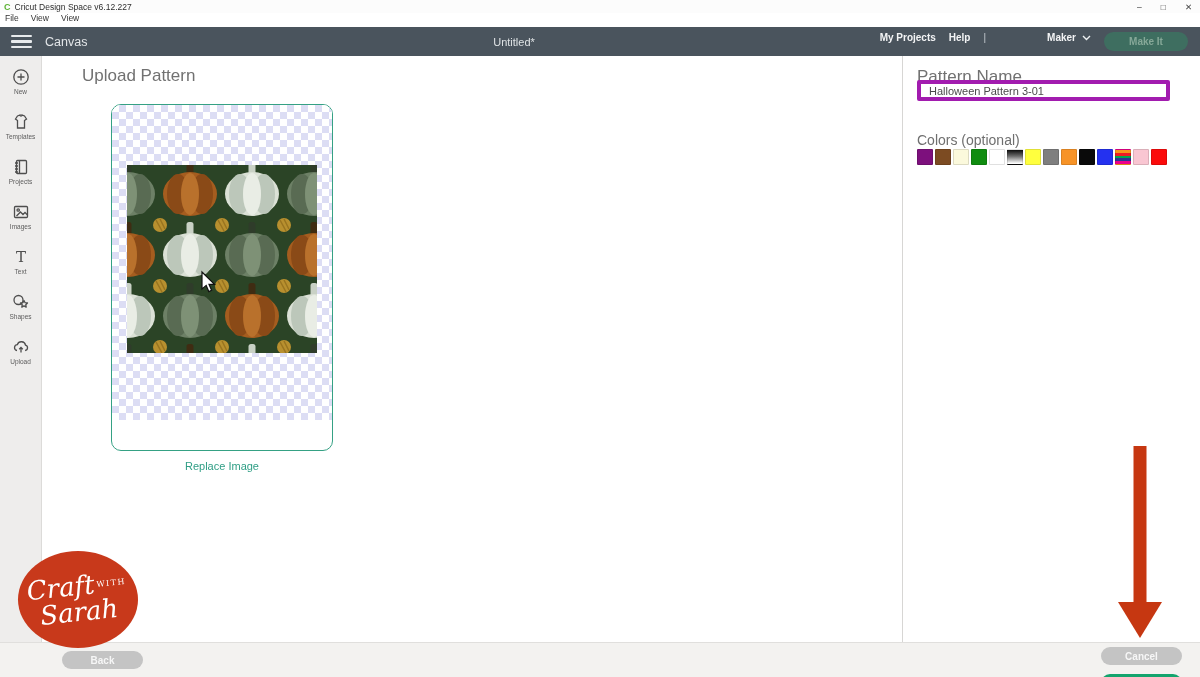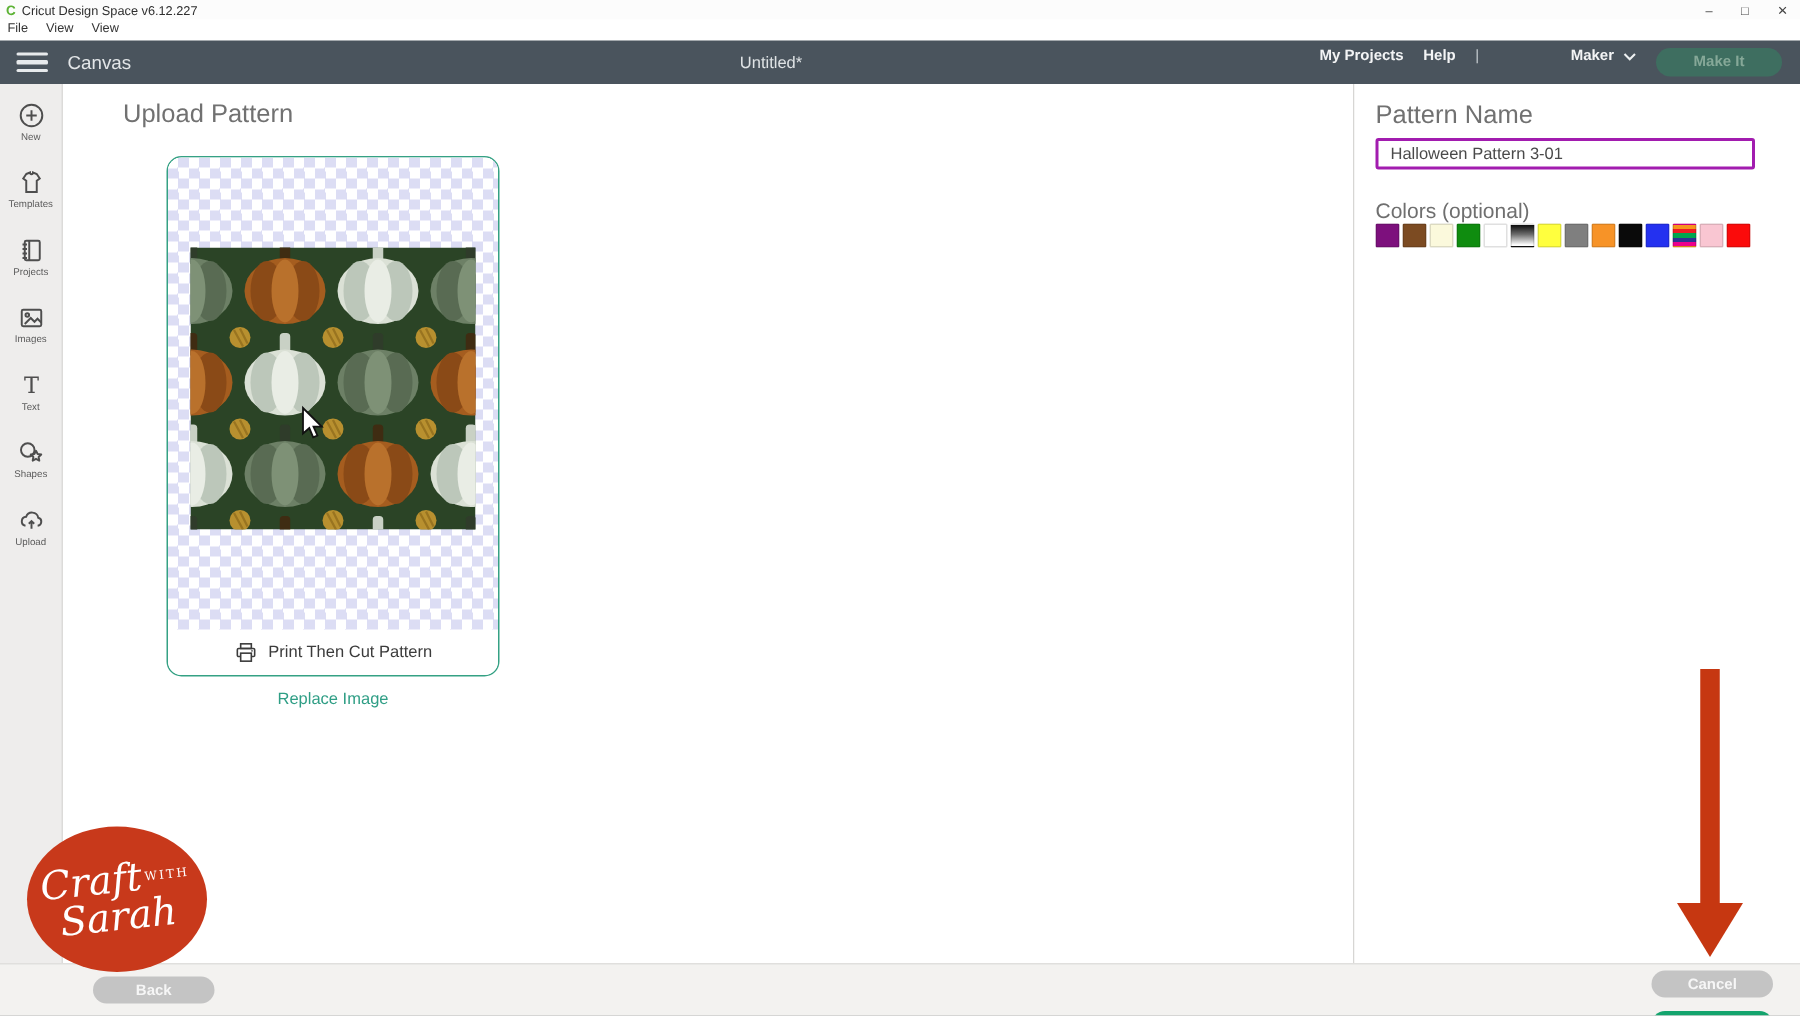--- a/index.html
+++ b/index.html
@@ -56,22 +56,22 @@
   .card-footer { height: 30px; display: flex; align-items: center; justify-content: center;
     gap: 7px; font-size: 11px; color: #3c3c3c; background: #fff; }
   .card-footer svg { stroke: #3c3c3c; fill: none; stroke-width: 1.2; }
   .replace { position: absolute; left: 111px; top: 460px; width: 222px; text-align: center;
     font-size: 11px; color: #2f9e85; cursor: pointer; text-decoration: none; }
   .vdivider { position: absolute; left: 902px; top: 56px; width: 1px; bottom: 35px; background: #d7d6d4; }
 
   
   .rightpanel { position: absolute; left: 903px; top: 56px; width: 297px; bottom: 35px; background: #fff; }
   .rp-title { position: absolute; left: 14px; top: 11px; font-size: 17px; font-weight: 400; color: #717171; }
-  .rp-input { position: absolute; left: 14px; top: 36px; width: 253px; height: 21px;
-    border: 2px solid #a21caf; border-radius: 2px; font-size: 11px; color: #4a4a4a;
+  .rp-input { position: absolute; left: 14px; top: 24px; width: 253px; height: 21px;
+    border: 4px solid #a21caf; border-radius: 2px; font-size: 11px; color: #4a4a4a;
     padding-left: 8px; font-family: "Liberation Sans", sans-serif; }
   .colors-label { position: absolute; left: 14px; top: 76px; font-size: 14px; color: #6f6f6f; }
   .swatches { position: absolute; left: 14px; top: 93px; display: flex; gap: 2px; }
   .swatch { width: 16px; height: 16px; border: 1px solid rgba(0,0,0,0.12); border-radius: 1px; cursor: pointer; }
 
   
   .footer { position: absolute; left: 0; right: 0; bottom: 0; height: 35px;
     background: #f3f2f0; border-top: 1px solid #e0dfdd; z-index: 4; }
   .btn { border: none; border-radius: 9px; height: 18px; width: 81px;
     font-size: 10px; font-weight: bold; font-family: "Liberation Sans", sans-serif; cursor: pointer; }
@@ -230,29 +230,20 @@
         <use href="#pk" class="pc" transform="translate(187,152)"></use>
         <use href="#dot" transform="translate(33,182)"></use>
           <use href="#dot" transform="translate(95,182)"></use>
           <use href="#dot" transform="translate(157,182)"></use>
         <use href="#pk" class="ps" transform="translate(1,213)"></use>
         <use href="#pk" class="po" transform="translate(63,213)"></use>
         <use href="#pk" class="pc" transform="translate(125,213)"></use>
         <use href="#pk" class="ps" transform="translate(187,213)"></use>
       </svg>
     </div>
-    <div class="card-footer">
-      <svg width="16" height="16" viewBox="0 0 18 18">
-        <rect x="5" y="2.5" width="8" height="3.5"></rect>
-        <rect x="2.5" y="6" width="13" height="6" rx="1"></rect>
-        <rect x="5" y="9.5" width="8" height="6" fill="#fff"></rect>
-        <circle cx="13.5" cy="7.8" r="0.6" fill="#3c3c3c" stroke="none"></circle>
-      </svg>
-      <span>Print Then Cut Pattern</span>
-    </div>
   </div>
 
   <a class="replace">Replace Image</a>
 
   <div class="vdivider"></div>
 
   <aside class="rightpanel">
     <h2 class="rp-title">Pattern Name</h2>
     <input class="rp-input" type="text" value="Halloween Pattern 3-01" style="">
     <div class="colors-label">Colors (optional)</div>

